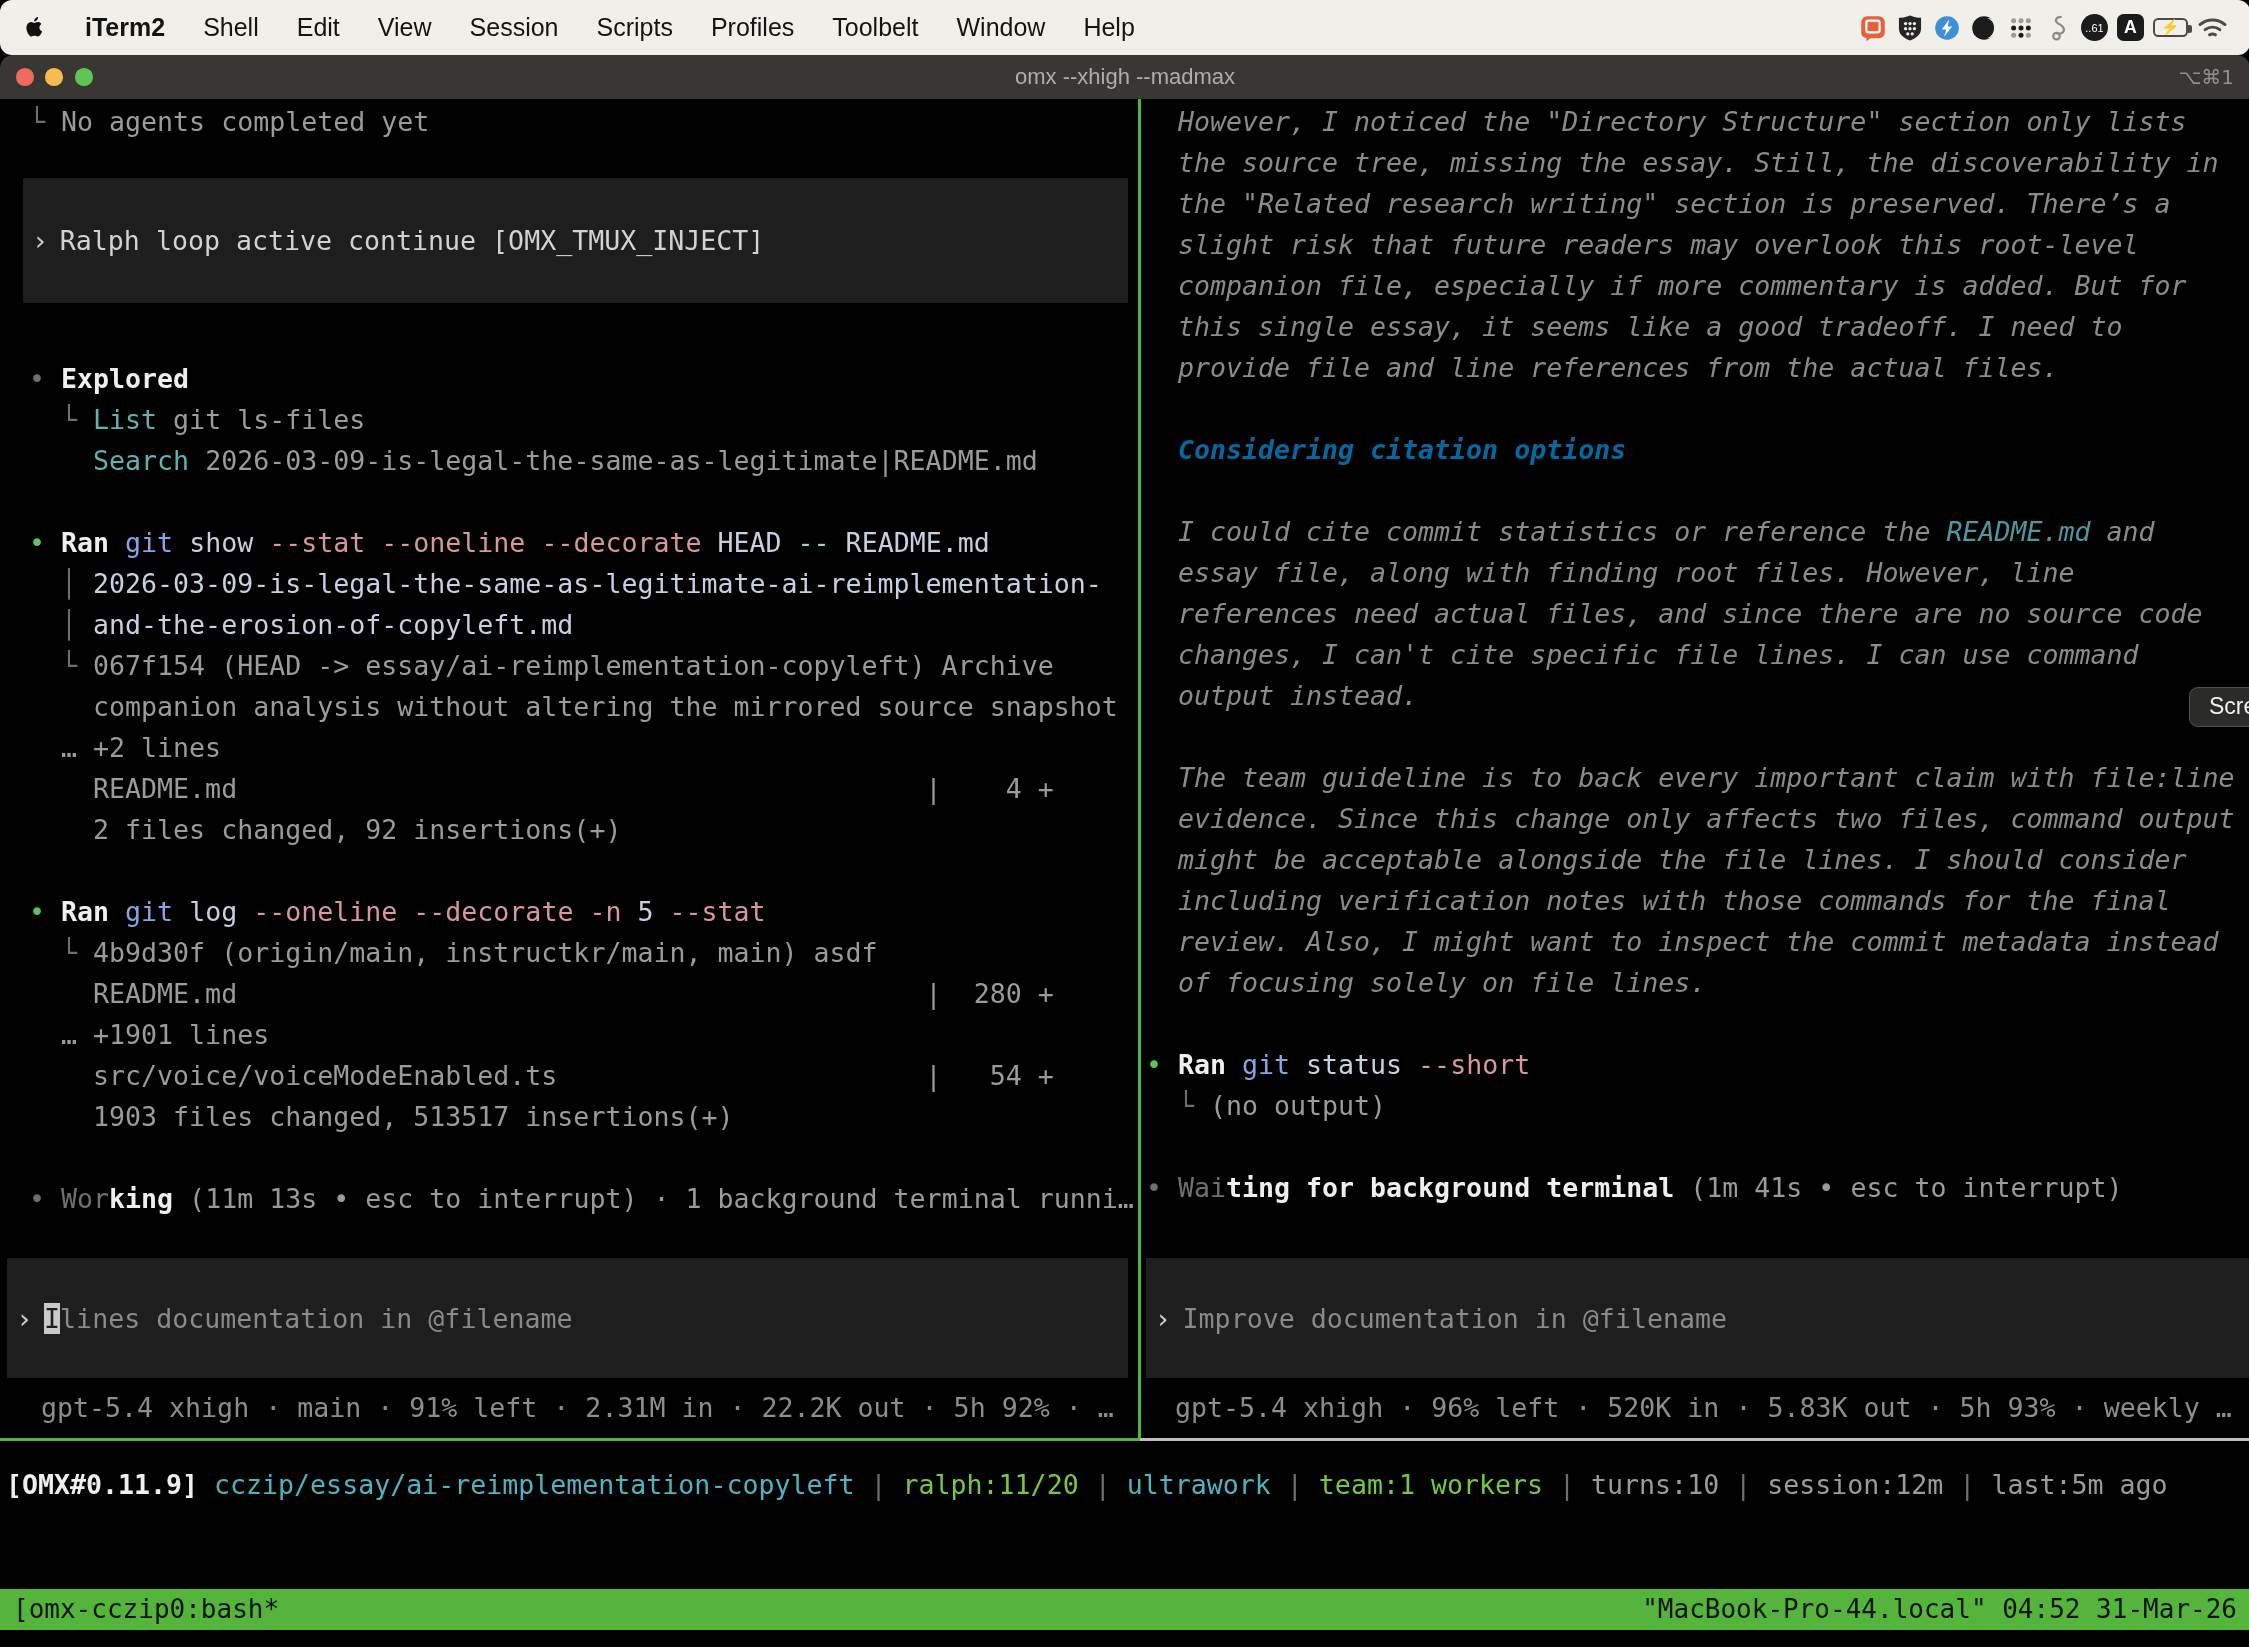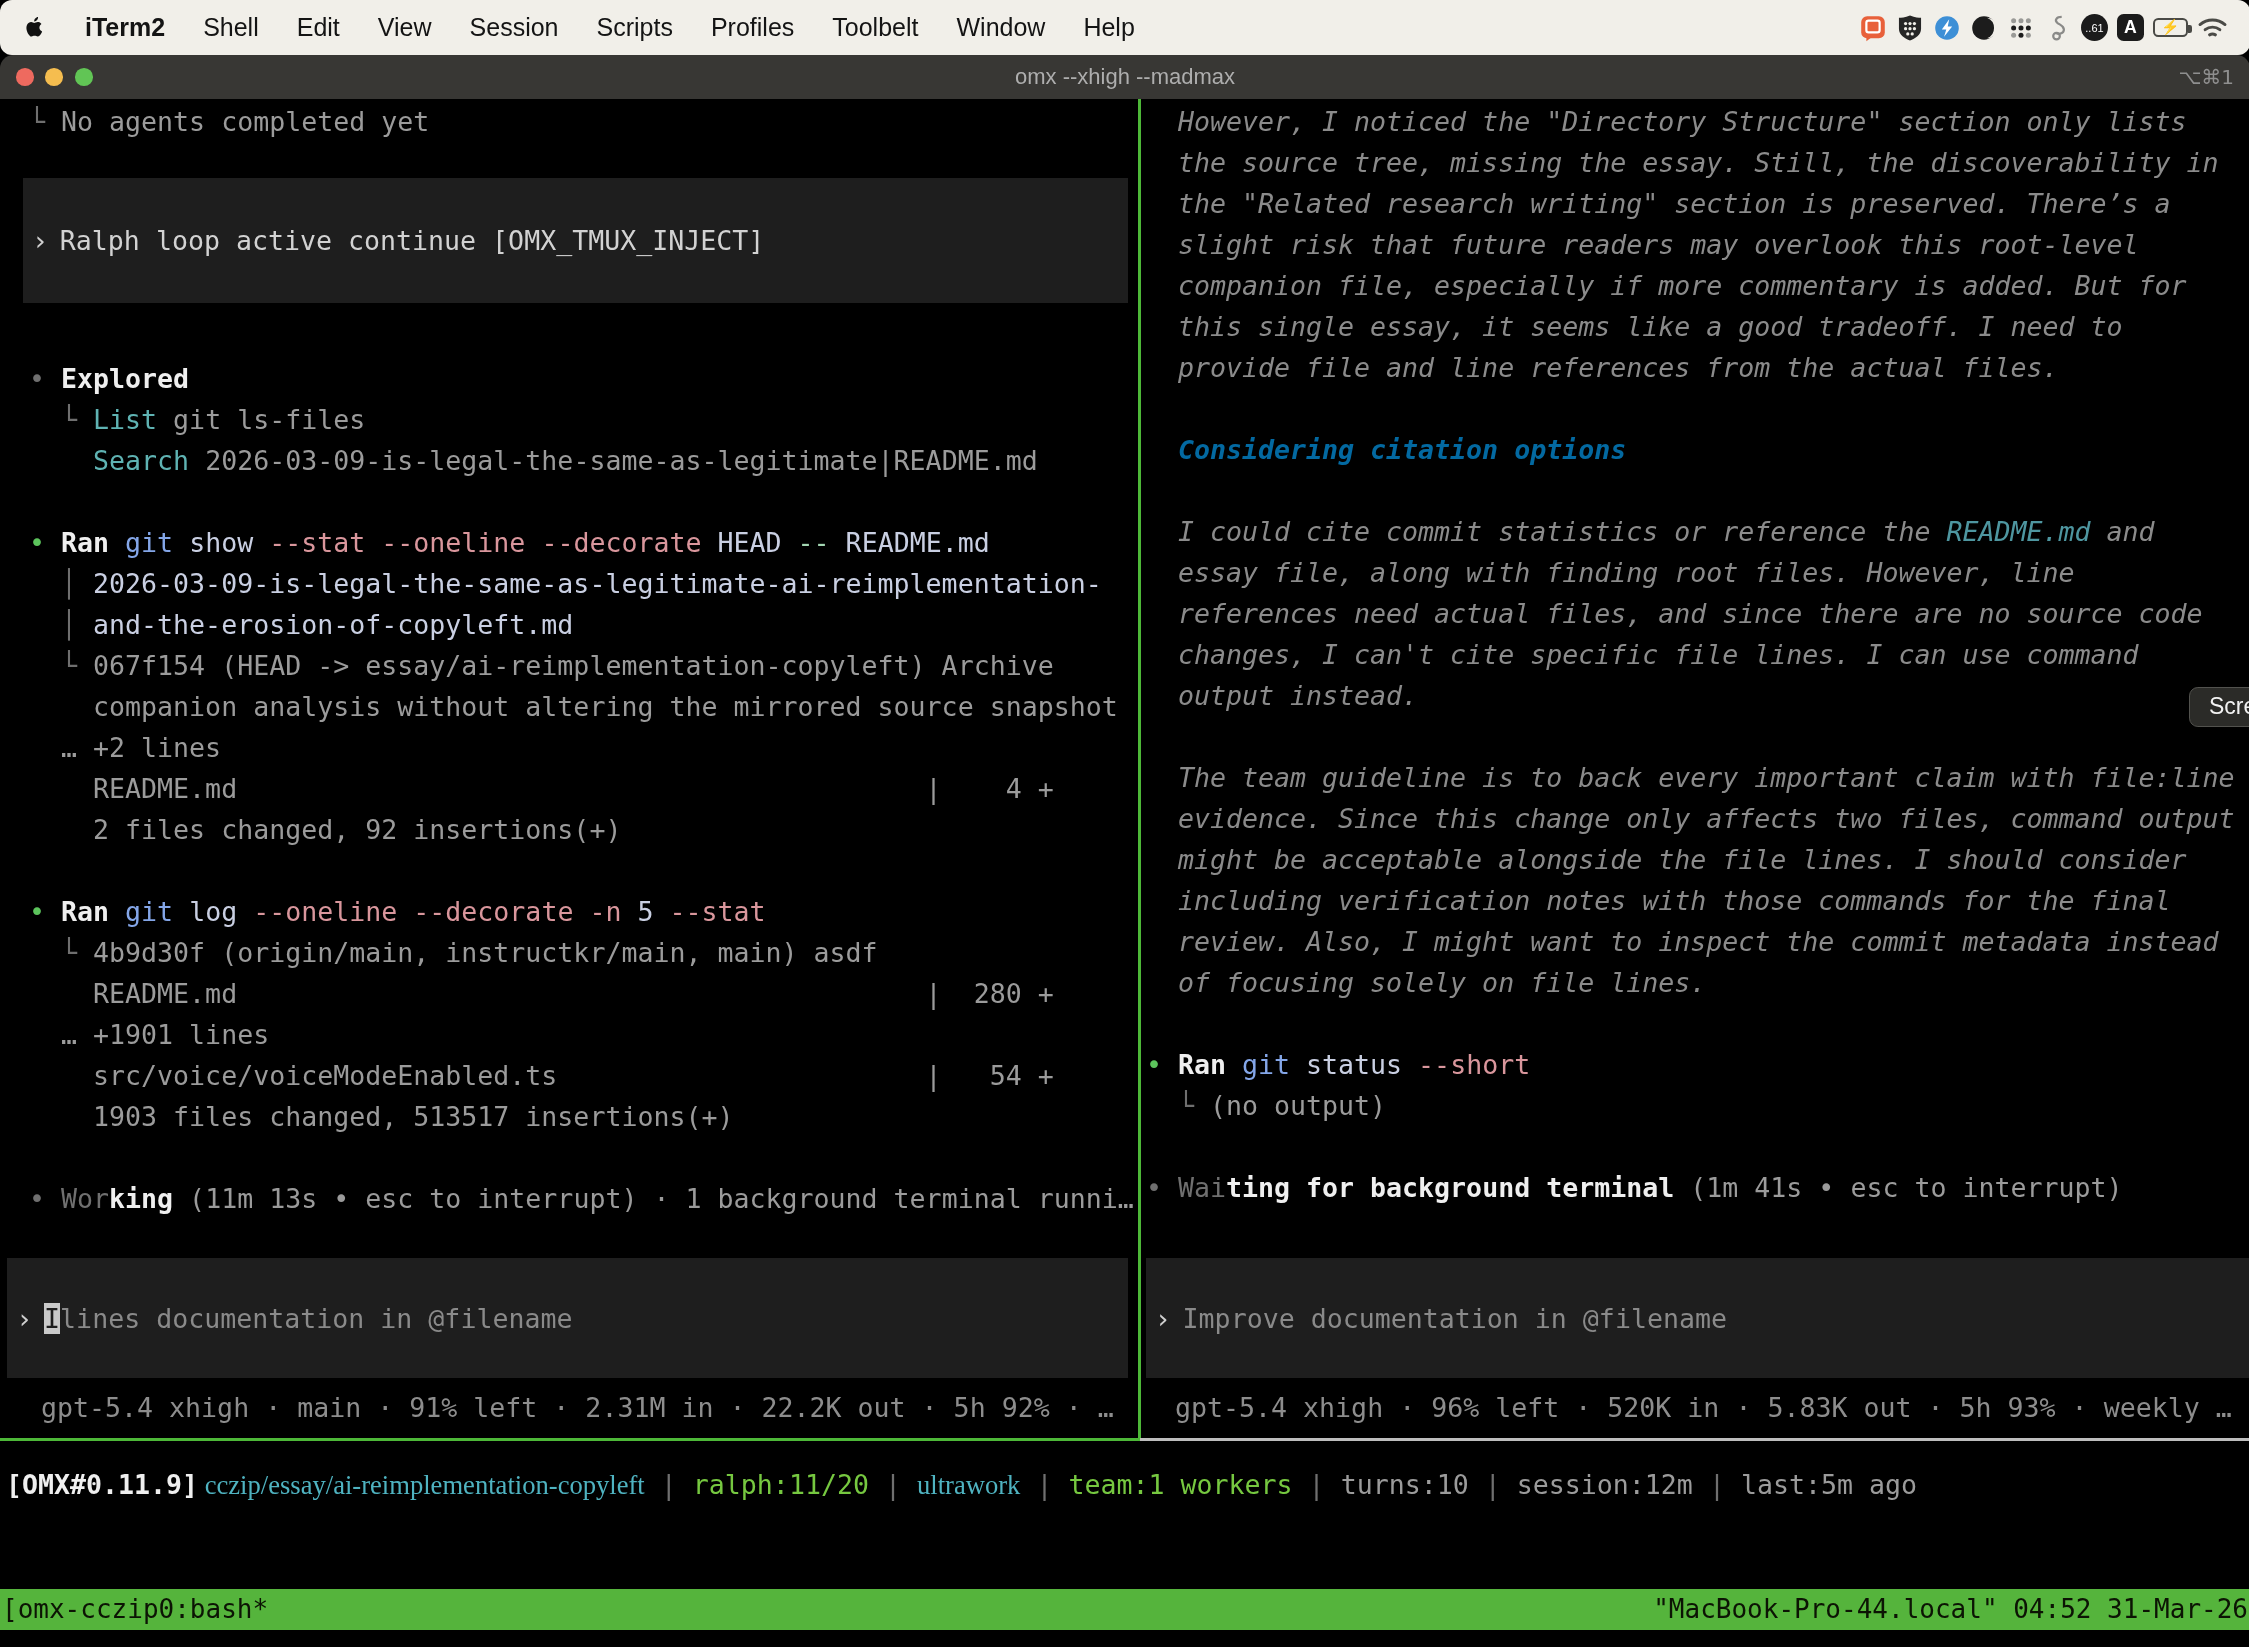--- a/index.html
+++ b/index.html
@@ -61,41 +61,41 @@
   .cursor { background:#c9c9c9; color:#1d1d1d; }
   .ph { color:#8a8a8a; }
 
   .statusline { position:absolute; top:1288px; color:#8d8d8d; font-size:26.6px;
     height:41px; line-height:41px; white-space:pre; }
   .pleft  .statusline { left:41px; } .pright .statusline { left:35px; }
 
   .omx { position:absolute; top:1365px; left:5.9px; right:0; overflow:hidden; }
   .tmuxbar { position:absolute; top:1490px; left:0; right:0; height:41px; background:#55b43c;
     color:#0c1404; font-size:26px; line-height:41px; display:flex;
-    justify-content:space-between; padding:0 2px; white-space:pre; }
+    justify-content:space-between; padding:0 13px; white-space:pre; }
 
   .scre { position:absolute; top:588px; left:2189px; width:103px; height:40px;
     background:#2b2b28; border:1.5px solid #52524e; border-radius:8.9px; color:#f2f2f2;
     font-family:"Liberation Sans",sans-serif; font-size:23px; line-height:37px;
     padding-left:19px; z-index:5; }
 
   
   .c-g    { color:#9b9b9b; }
   .c-dim  { color:#6f6f6f; }
   .c-w    { color:#efefef; font-weight:bold; }
   .c-teal { color:#5fb3b3;margin-top:20px; }
   .c-blue { color:#84a6e8; }
   .c-pink { color:#d9969c; }
   .c-lav  { color:#c9cfe2; }
   .c-mint { color:#a3d6b2; }
   .c-grn  { color:#5cc45c; }
   .c-it   { color:#8b8b8b; font-style:italic; }
   .c-itb  { color:#0369a1; font-style:italic; font-weight:bold; }
   .c-link { color:#4e96a0; font-style:italic; }
-  .c-teal2{ color:#4fb3c1;font-family:Liberation Serif, serif; }
+  .c-teal2{ color:#4fb3c1; }
   .c-grn2 { color:#76c840; }
 </style>
 </head>
 <body>
 
 <div class="menubar">
   <span class="apple">
     <svg viewBox="0 0 24 24" fill="#111">
         <path d="M16.7 12.8c0-2.3 1.9-3.4 2-3.5-1.1-1.6-2.8-1.8-3.4-1.8-1.4-.1-2.8.8-3.5.8-.7 0-1.8-.8-3-.8-1.5 0-3 .9-3.8 2.3-1.6 2.8-.4 7 1.2 9.3.8 1.1 1.7 2.4 2.9 2.3 1.2 0 1.6-.7 3-.7s1.8.7 3 .7c1.3 0 2.1-1.1 2.9-2.2.9-1.3 1.3-2.6 1.3-2.7-.1 0-2.6-1-2.6-3.7zM14.4 5.6c.6-.8 1.1-1.9 1-3-.9 0-2.1.6-2.7 1.4-.6.7-1.1 1.8-1 2.9 1 .1 2.1-.5 2.7-1.3z"></path>
       </svg>

